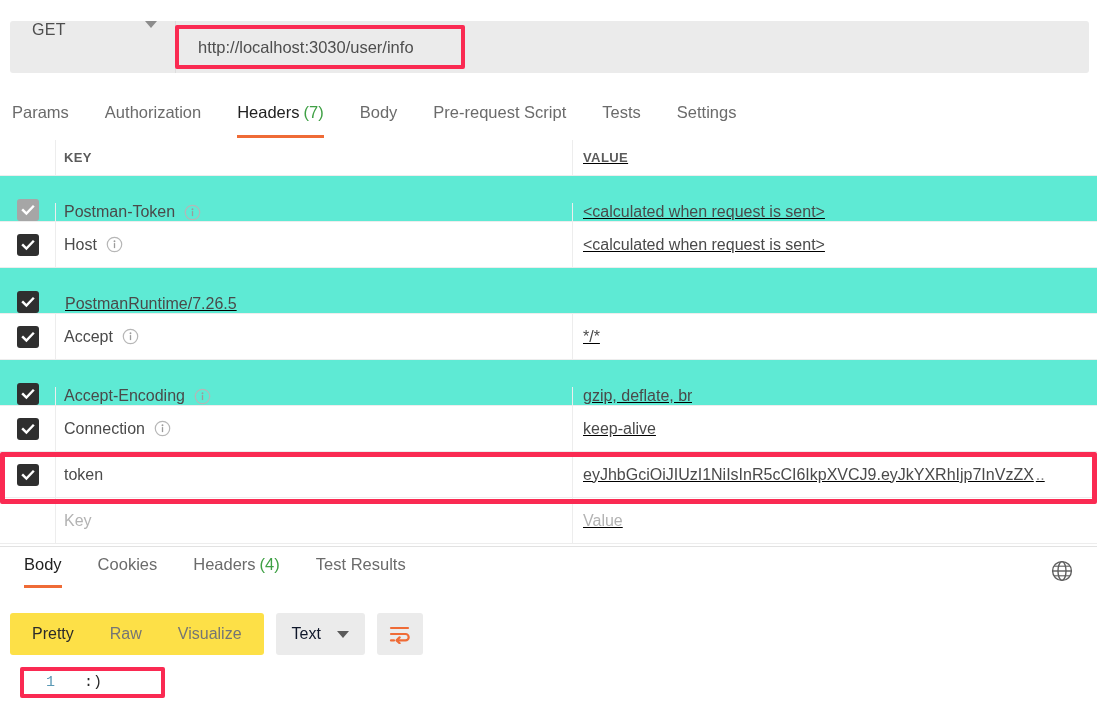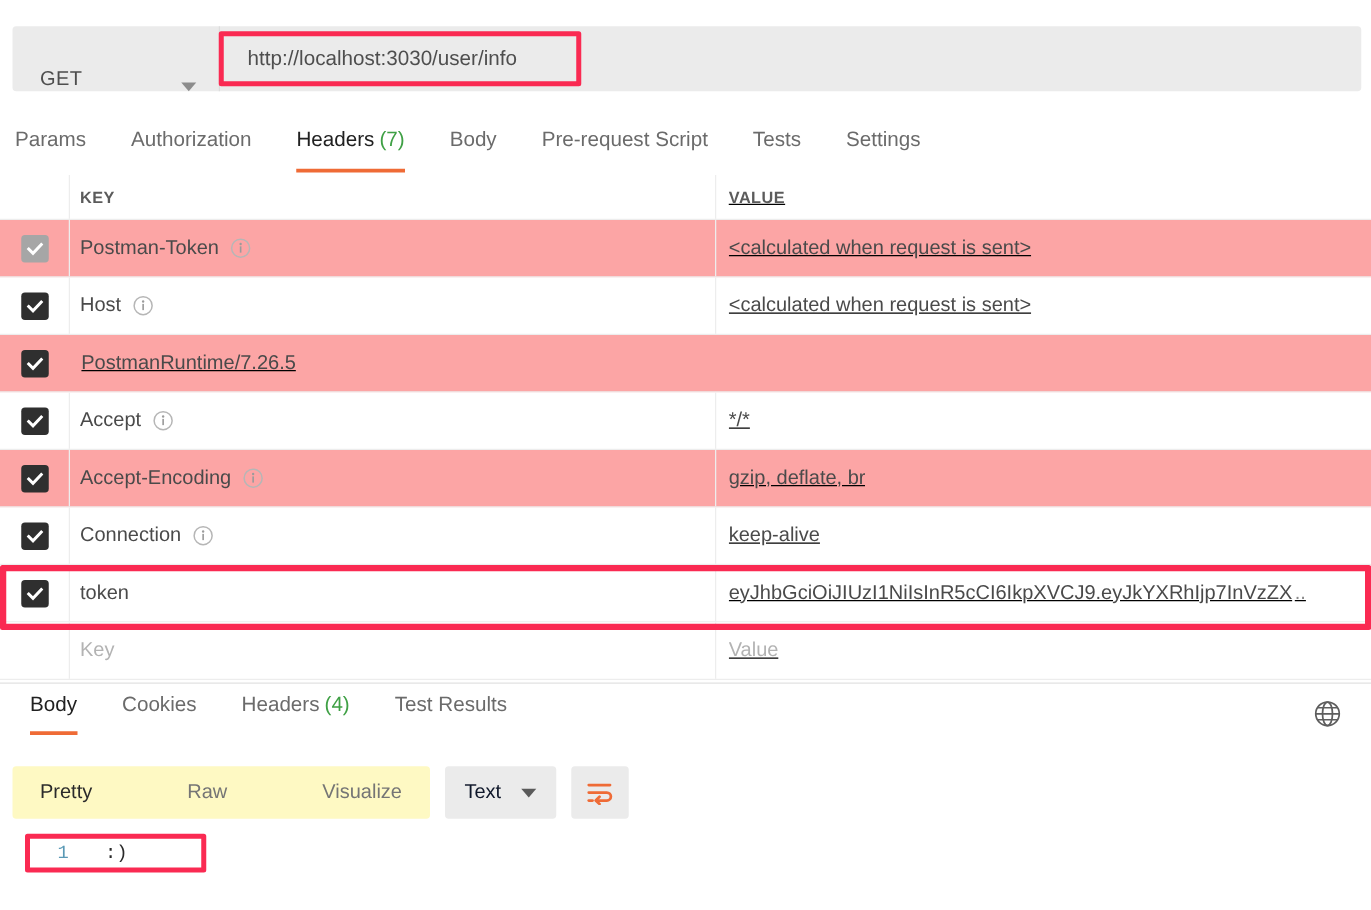--- a/index.html
+++ b/index.html
@@ -18,21 +18,21 @@
     left: 10px; top: 21px;
     width: 1079px; height: 52px;
     display: flex;
     align-items: stretch;
     background: #ebebeb;
     border-radius: 3px;
   }
   .method-select {
     width: 166px;
     display: flex;
-    align-items: flex-end;
+    align-items: flex-start;
     justify-content: space-between;
     padding: 0 18px 0 22px;
     border-right: 1px solid #dddddd;
     cursor: pointer;
   }
   .method-label {
     font-size: 16px;
     color: #4e4e4e;
     letter-spacing: .3px;
   }
@@ -99,21 +99,21 @@
     left: 0; top: 140px;
     width: 1097px;
   }
   .hrow {
     display: flex;
     align-items: stretch;
     border-bottom: 1px solid #ededed;
     min-height: 46px;
   }
   .hrow.head { min-height: 36px; background: #ffffff; }
-  .hrow.alt  { background: #fca5a5; }
+  .hrow.alt  { background: #5eead4; align-items: flex-end; }
   .hrow.plain{ background: #ffffff; }
 
   .c-check {
     width: 55px;
     display: flex;
     align-items: center;
     justify-content: center;
     flex: 0 0 55px;
   }
   .c-key {
@@ -237,25 +237,24 @@
   
   .body-toolbar {
     position: absolute;
     left: 10px; top: 613px;
     display: flex;
     align-items: center;
   }
   .seg-group {
     display: flex;
     align-items: center;
-    background: #fef9c3;
+    background: #fde047;
     border-radius: 3px;
     height: 42px;
     padding: 0 4px;
-    gap: 40px;
   }
   .seg {
     padding: 0 18px;
     height: 42px;
     line-height: 42px;
     font-size: 16px;
     color: #757575;
     cursor: pointer;
     white-space: nowrap;
   }

